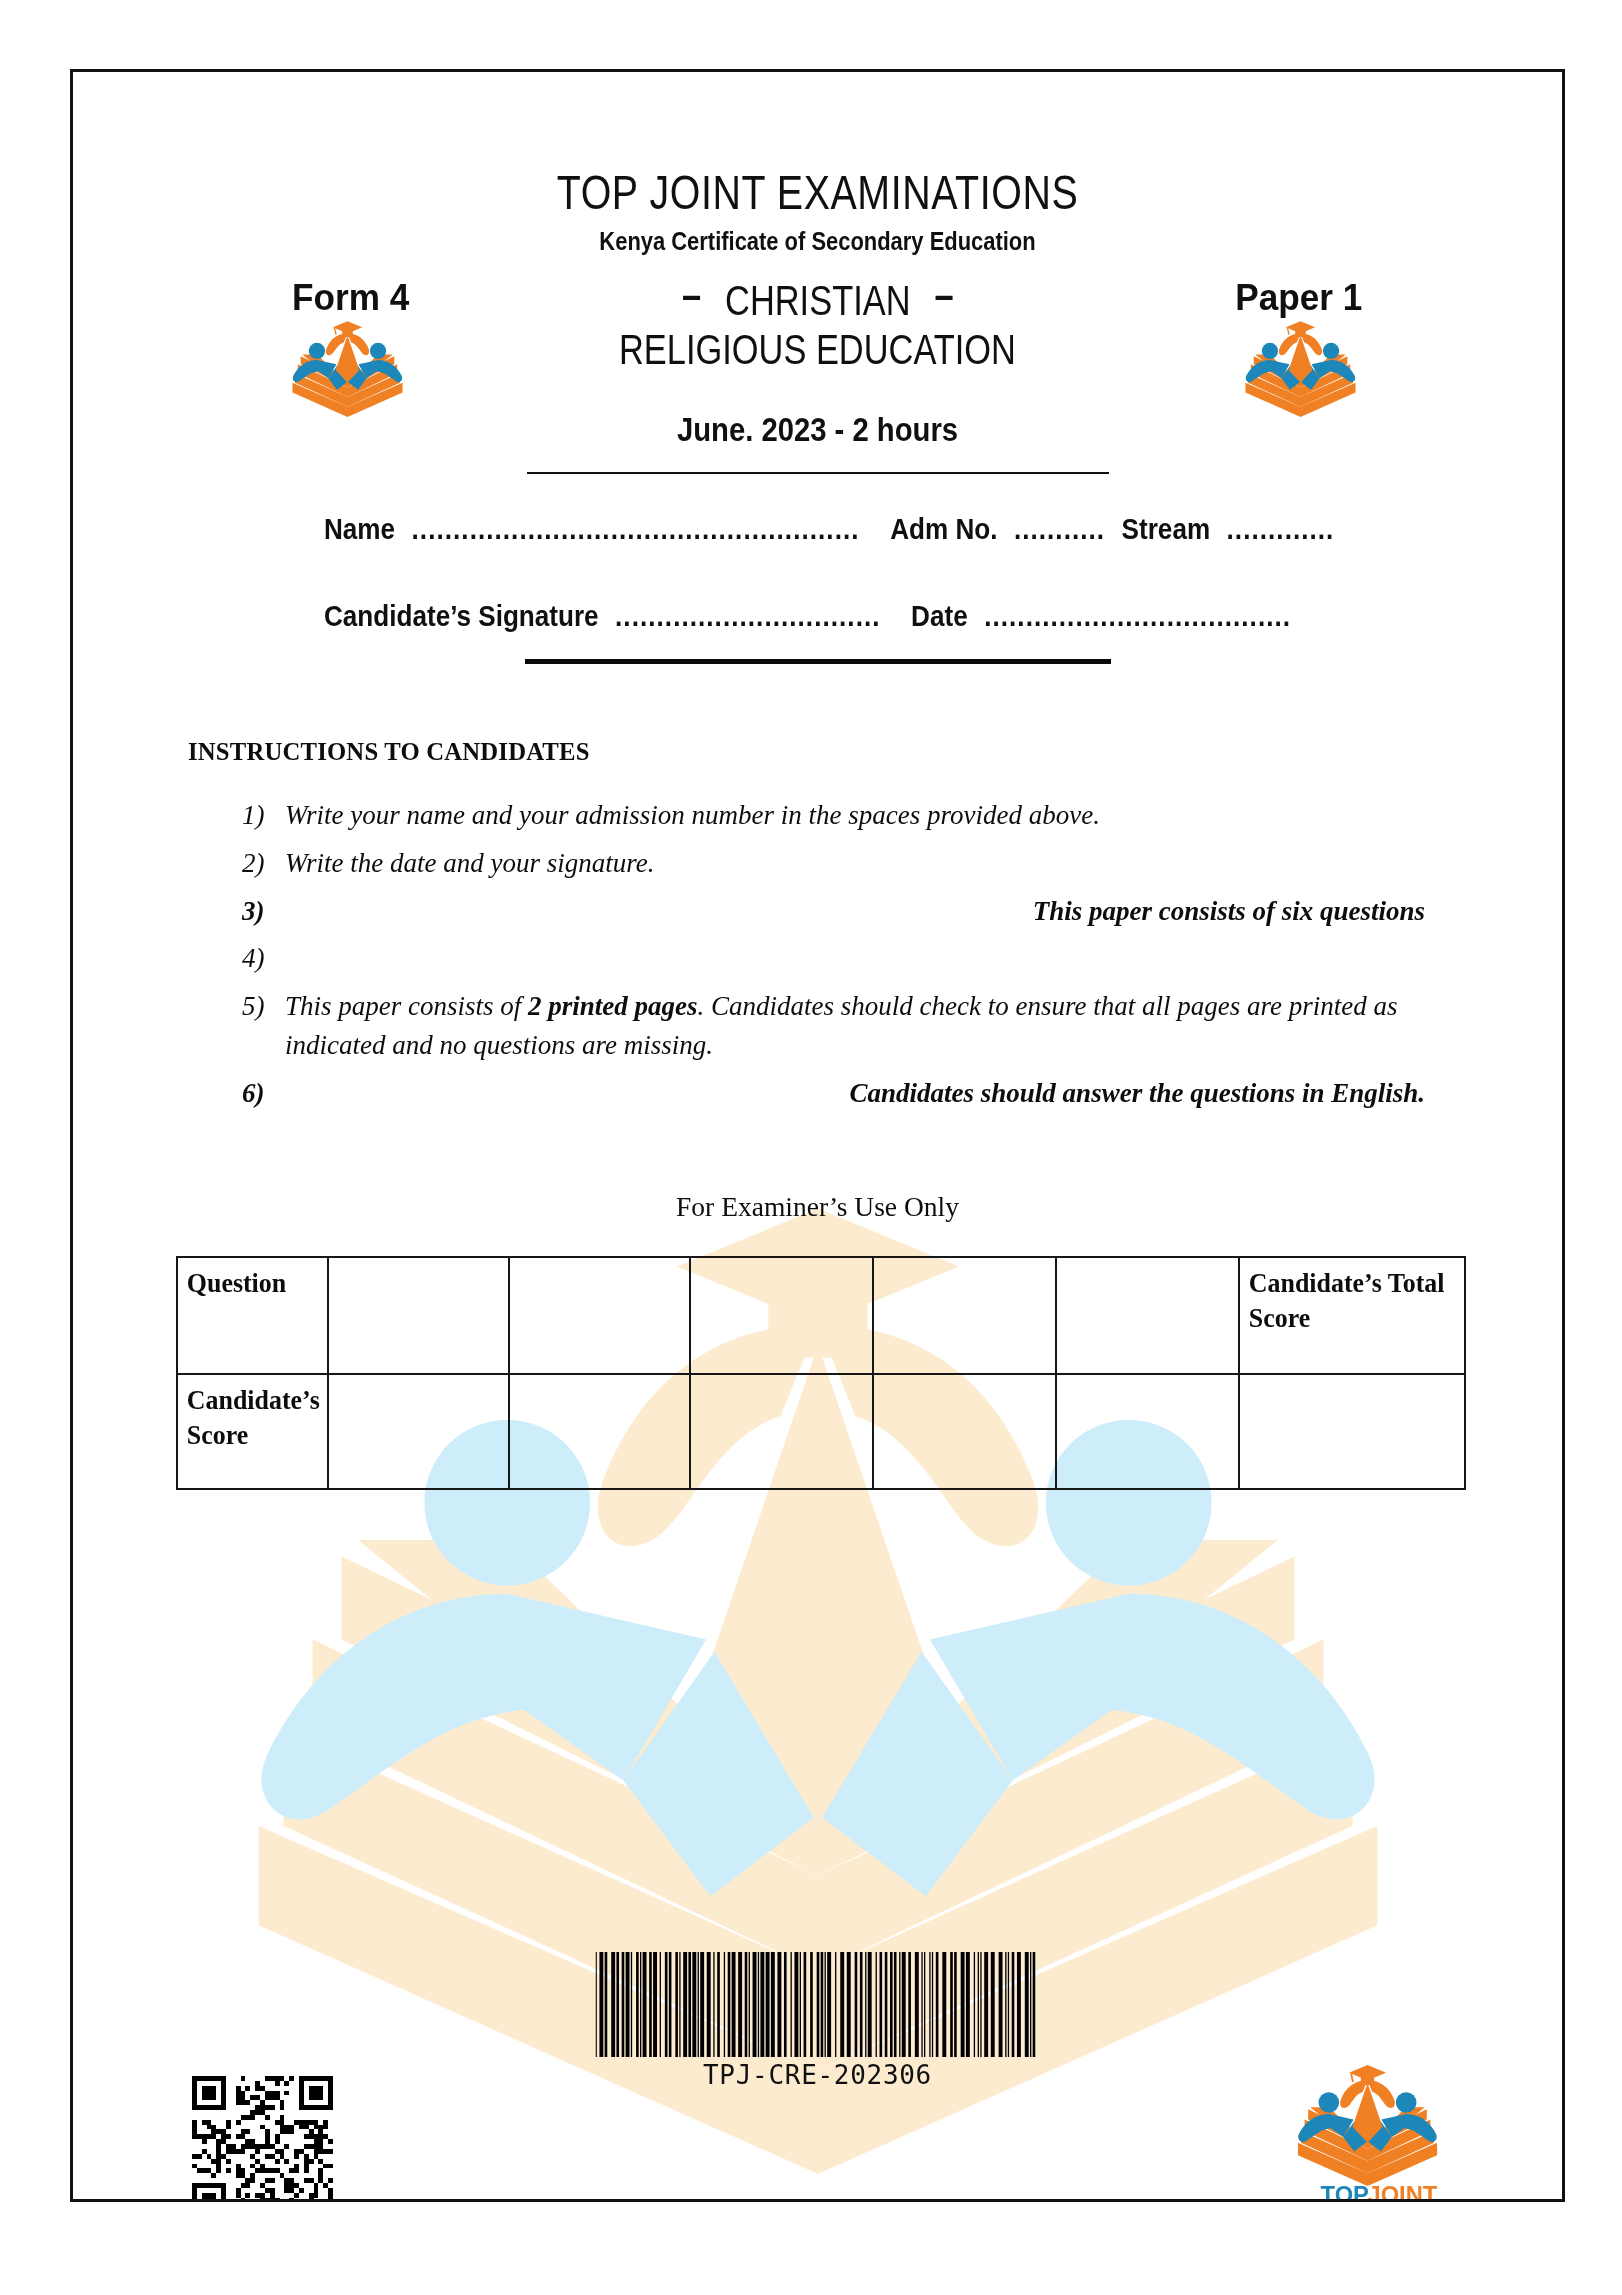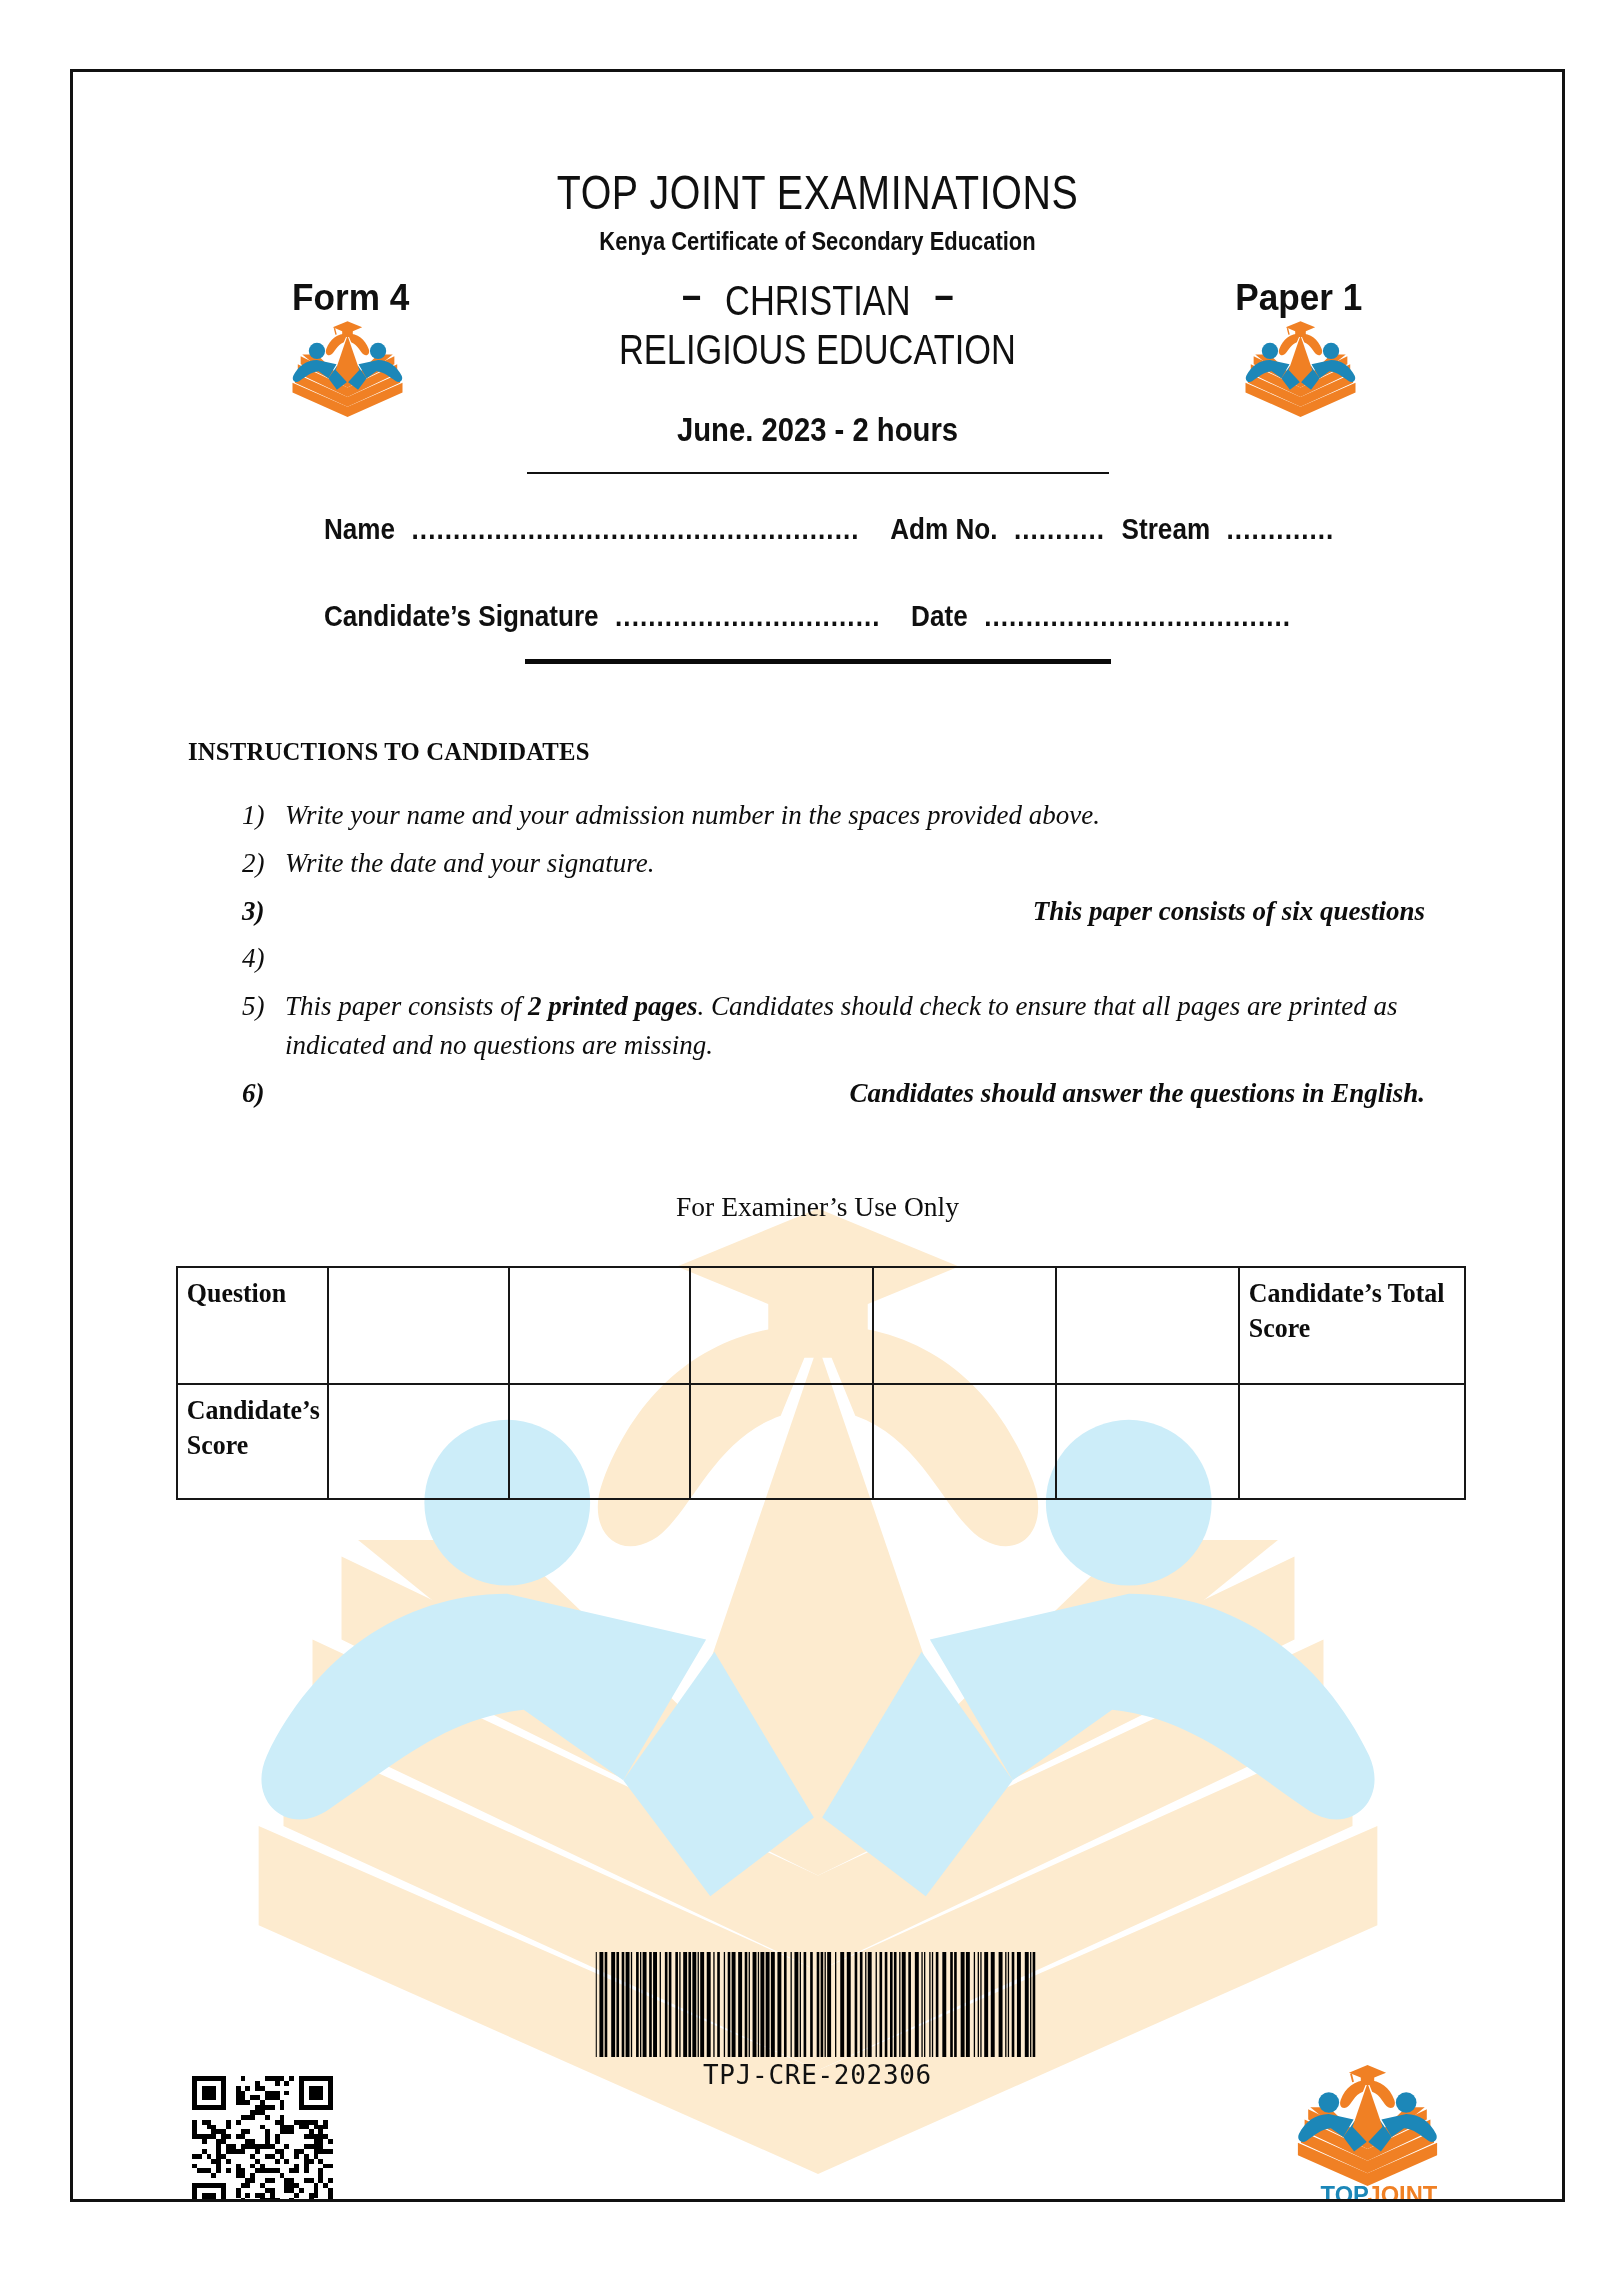--- a/index.html
+++ b/index.html
@@ -187,21 +187,21 @@
   
   .exam-head{
     text-align:center;
     font-family:"Liberation Serif",serif;
     font-weight:400;
     font-size:27.5px;
     margin-top:77px;
     color:#0d0d0d;
   }
   .exam-table{
-    margin:43px 0 0 103px;
+    margin:33px 0 0 103px;
     width:1274px;
     border-collapse:collapse;
     table-layout:fixed;
     background:transparent;
   }
   .exam-table td{
     border:2px solid #171717;
     padding:0;
     vertical-align:top;
     background:transparent;

